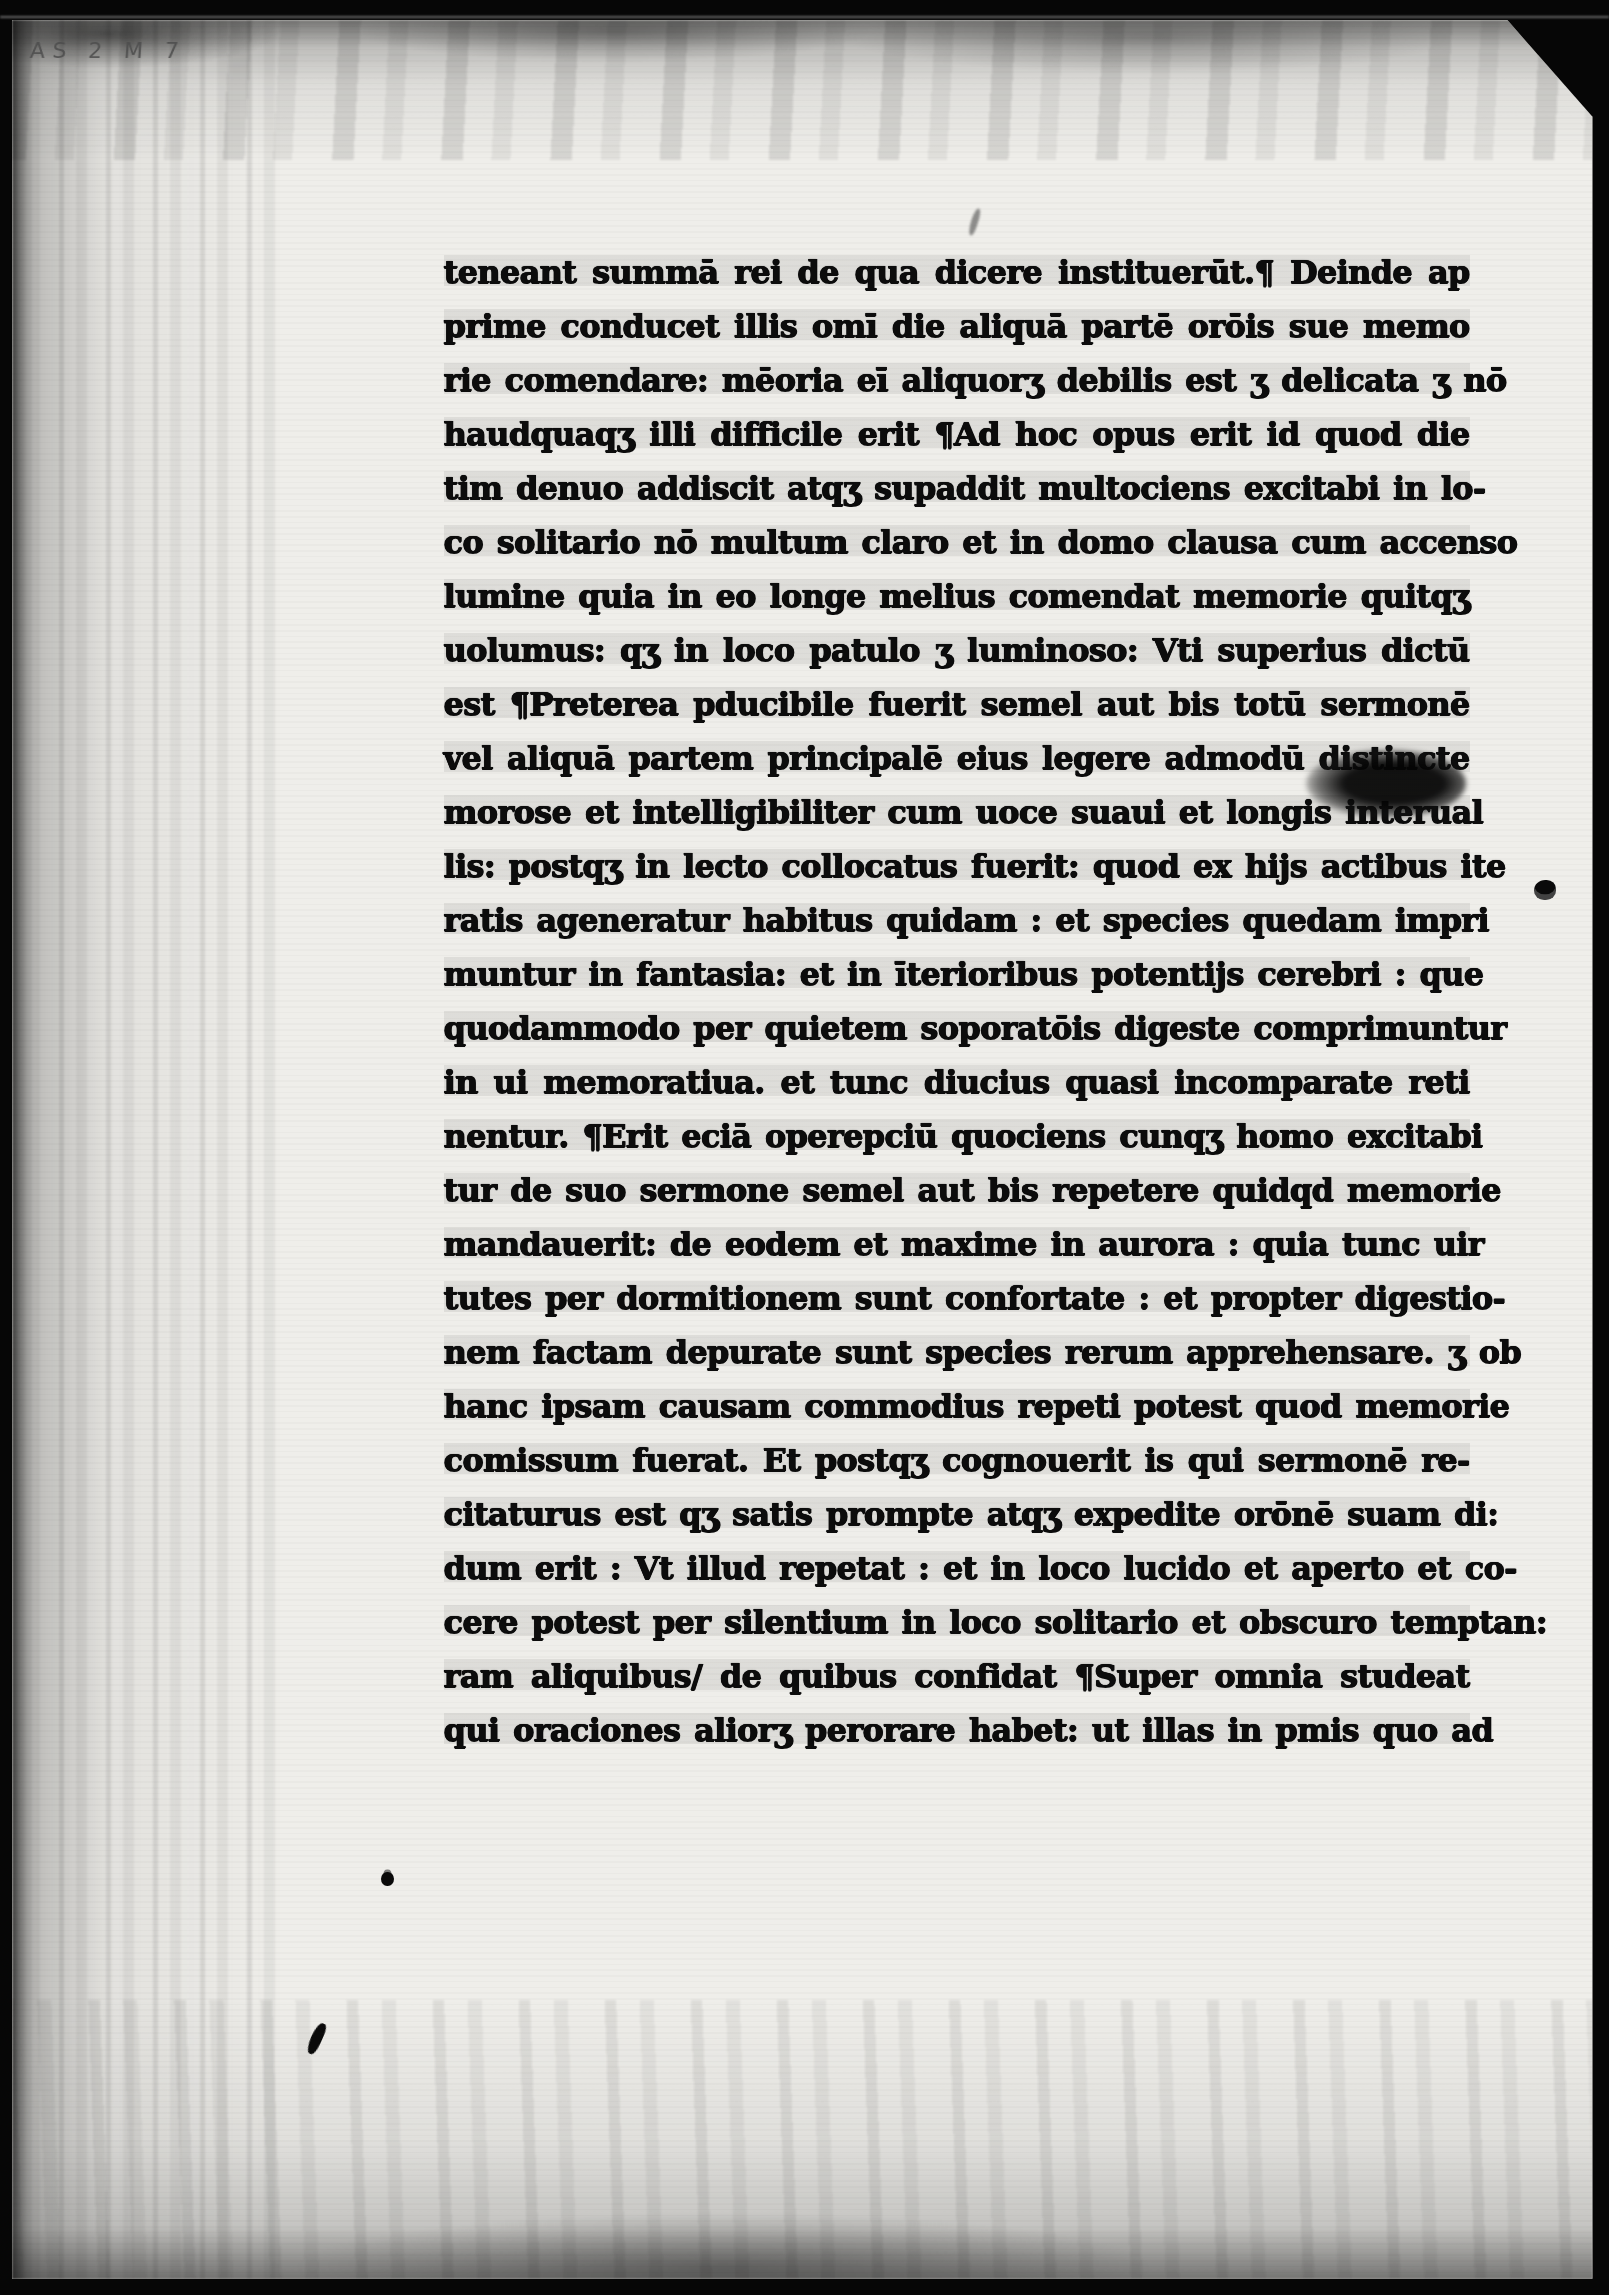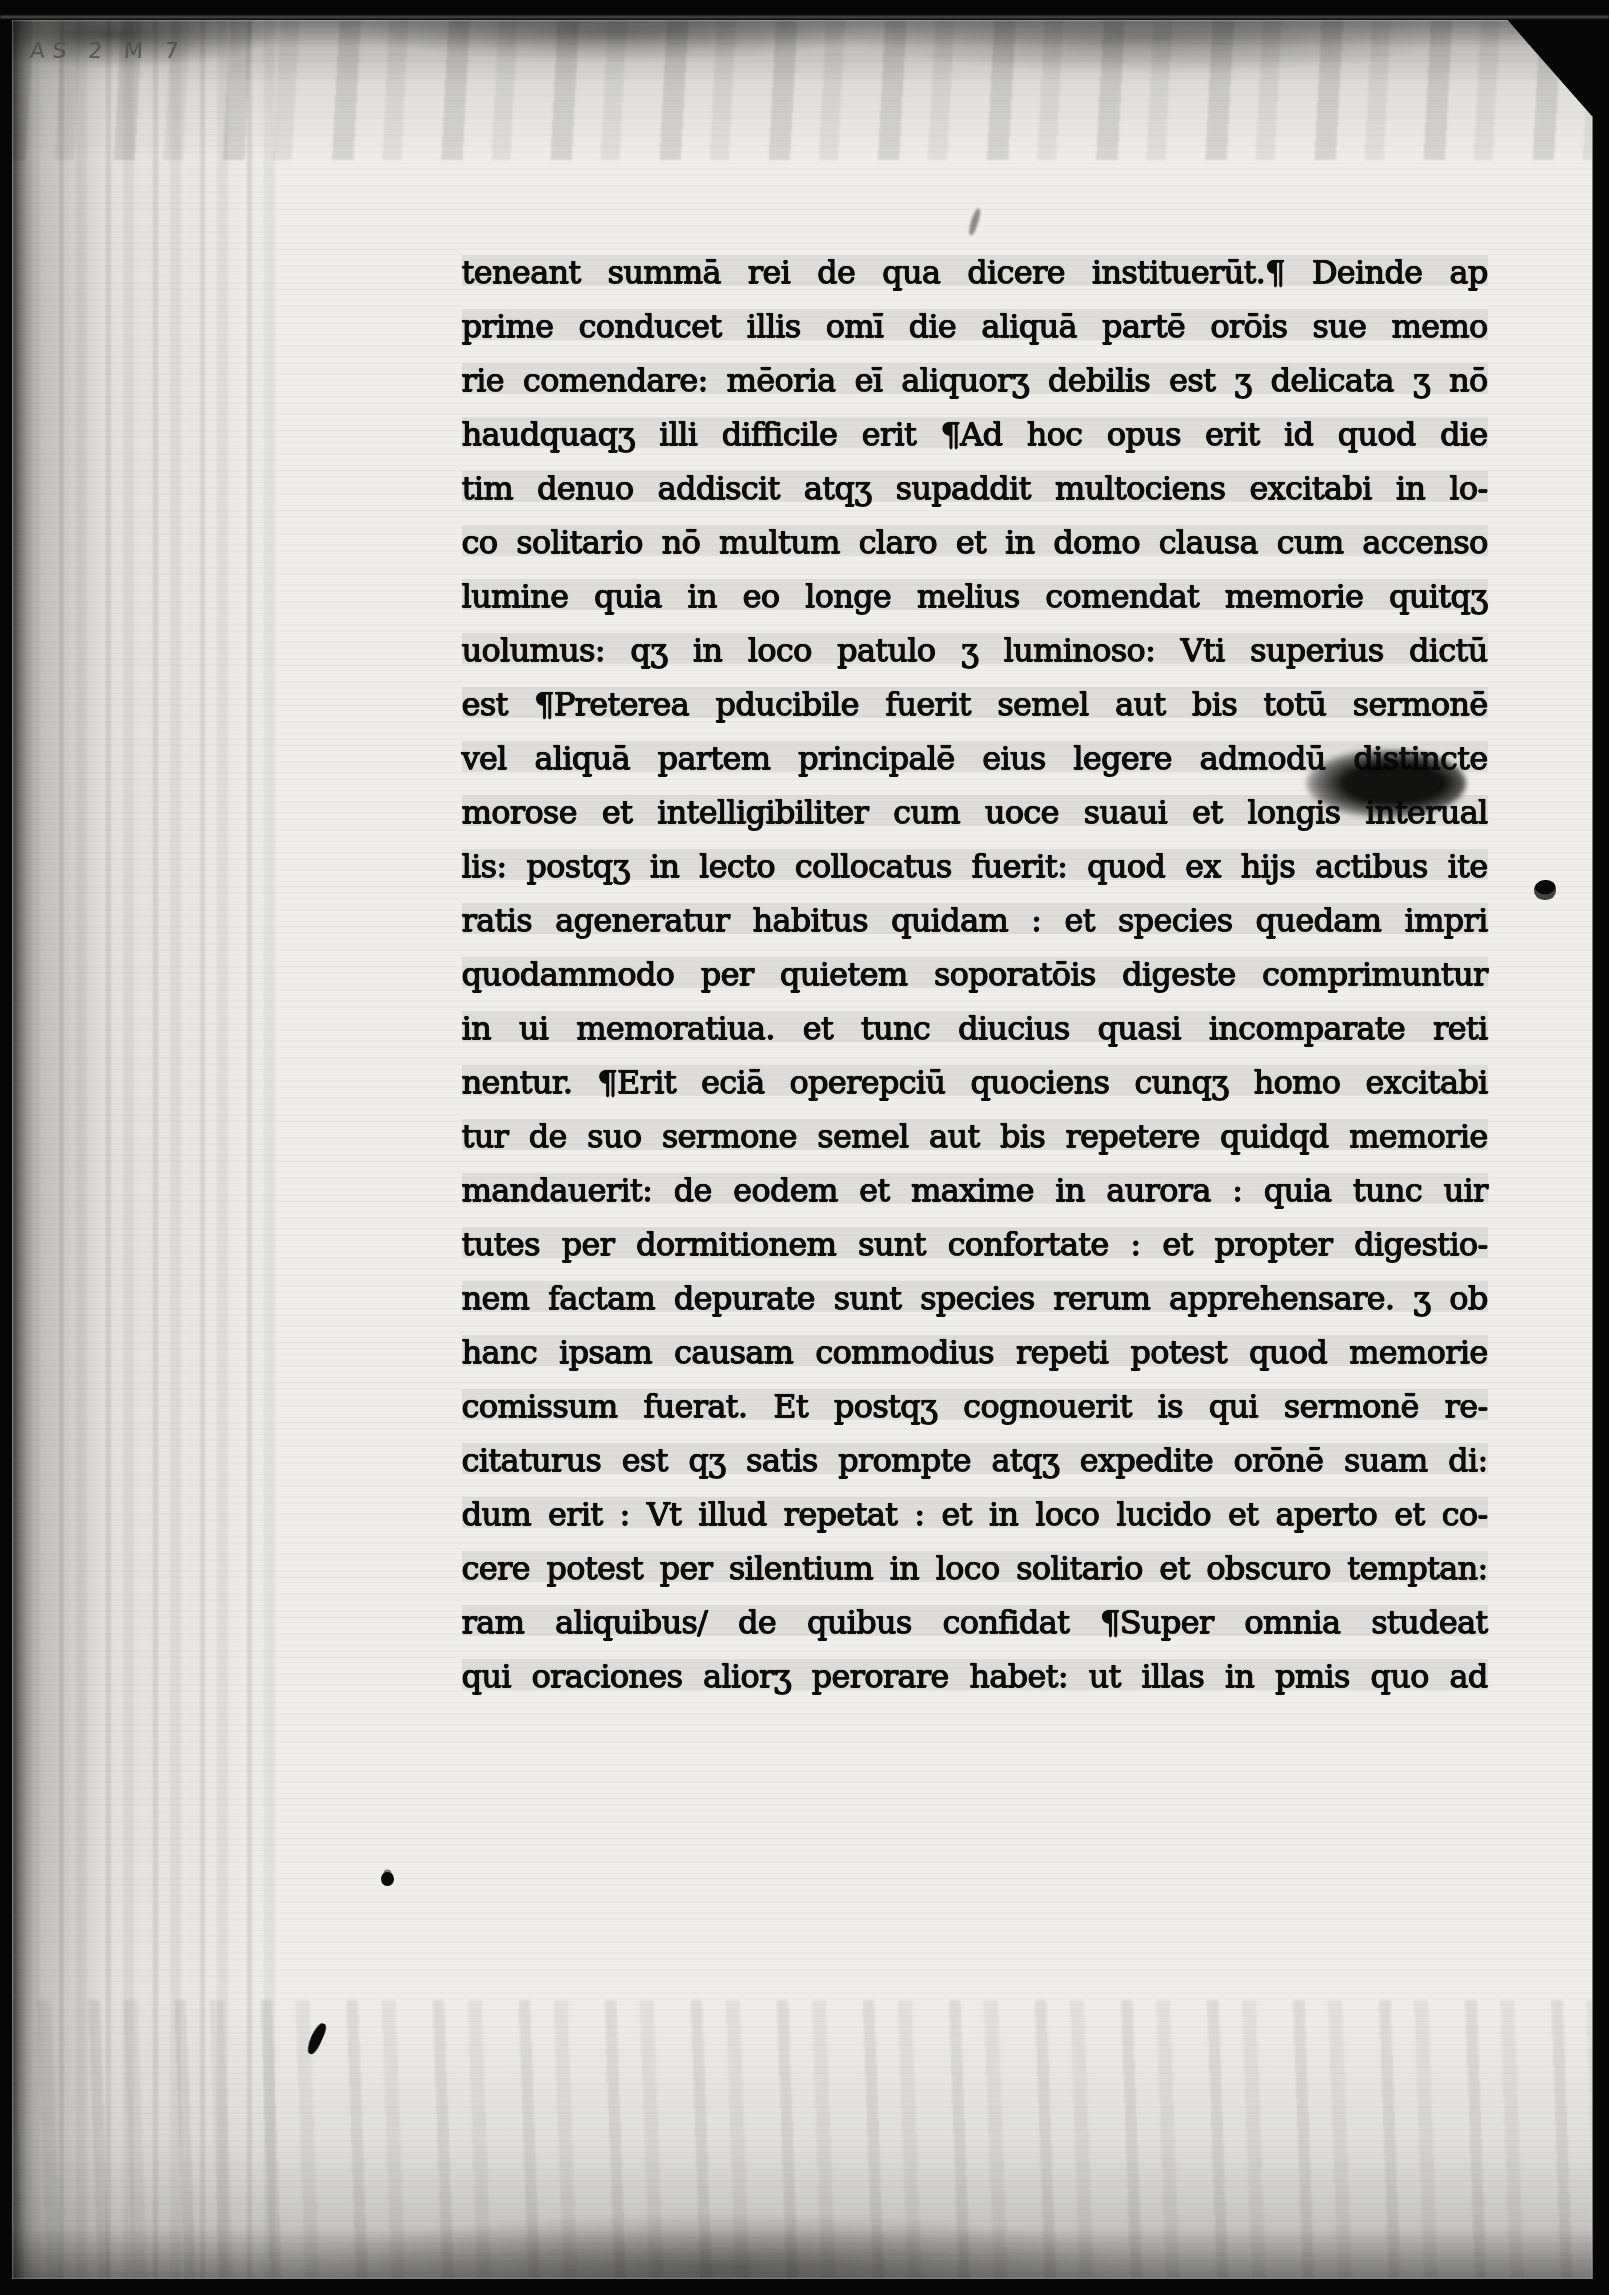--- a/index.html
+++ b/index.html
@@ -62,24 +62,24 @@
   }
   .shelfmark {
     position: absolute; left: 18px; top: 18px;
     font-family: "DejaVu Sans", sans-serif;
     font-size: 22px; letter-spacing: 7.4px;
     color: #4e4e4e; opacity: 0.9;
     transform: skewX(-4deg);
     filter: blur(0.6px);
   }
   .textblock {
-    position: absolute; left: 450px; top: 225px;
+    position: absolute; left: 432px; top: 225px;
     width: 1026px;
     color: #0c0c0c;
-    font-size: 32px; font-weight: 400;
+    font-size: 32px; font-weight: 700;
     letter-spacing: -0.7px; word-spacing: 3.3px;
     
     background: repeating-linear-gradient(180deg,
       transparent 0 9.9px,
       rgba(70,70,70,0.10) 9.9px 41px,
       transparent 41px 54px);
   }
   .line {
     height: 54px; line-height: 54px;
     text-align: justify; text-align-last: justify;
@@ -146,20 +146,21 @@
       <div class="line">haudquaqʒ illi difficile erit ¶Ad hoc opus erit id quod die</div>
       <div class="line">tim denuo addiscit atqʒ supaddit multociens excitabi in lo-</div>
       <div class="line">co solitario nō multum claro et in domo clausa cum accenso</div>
       <div class="line">lumine quia in eo longe melius comendat memorie quitqʒ</div>
       <div class="line">uolumus: qʒ in loco patulo ʒ luminoso: Vti superius dictū</div>
       <div class="line">est ¶Preterea pducibile fuerit semel aut bis totū sermonē</div>
       <div class="line">vel aliquā partem principalē eius legere admodū distincte</div>
       <div class="line">morose et intelligibiliter cum uoce suaui et longis interual</div>
       <div class="line">lis: postqʒ in lecto collocatus fuerit: quod ex hijs actibus ite</div>
       <div class="line">ratis ageneratur habitus quidam : et species quedam impri</div>
+      <div class="line">muntur in fantasia: et in īterioribus potentijs cerebri : que</div>
       <div class="line">quodammodo per quietem soporatōis digeste comprimuntur</div>
       <div class="line">in ui memoratiua. et tunc diucius quasi incomparate reti</div>
       <div class="line">nentur. ¶Erit eciā operepciū quociens cunqʒ homo excitabi</div>
       <div class="line">tur de suo sermone semel aut bis repetere quidqd memorie</div>
       <div class="line">mandauerit: de eodem et maxime in aurora : quia tunc uir</div>
       <div class="line">tutes per dormitionem sunt confortate : et propter digestio-</div>
       <div class="line">nem factam depurate sunt species rerum apprehensare. ʒ ob</div>
       <div class="line">hanc ipsam causam commodius repeti potest quod memorie</div>
       <div class="line">comissum fuerat. Et postqʒ cognouerit is qui sermonē re-</div>
       <div class="line">citaturus est qʒ satis prompte atqʒ expedite orōnē suam di:</div>

